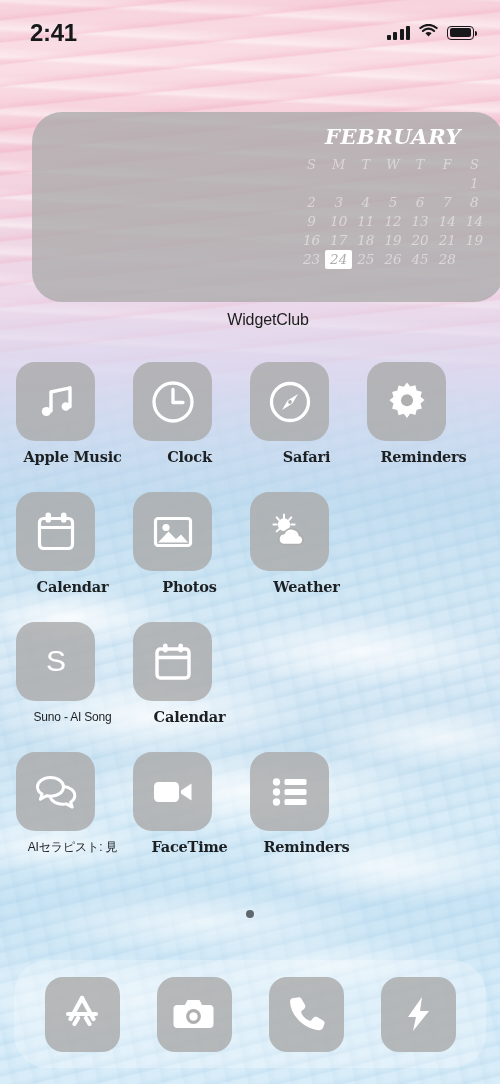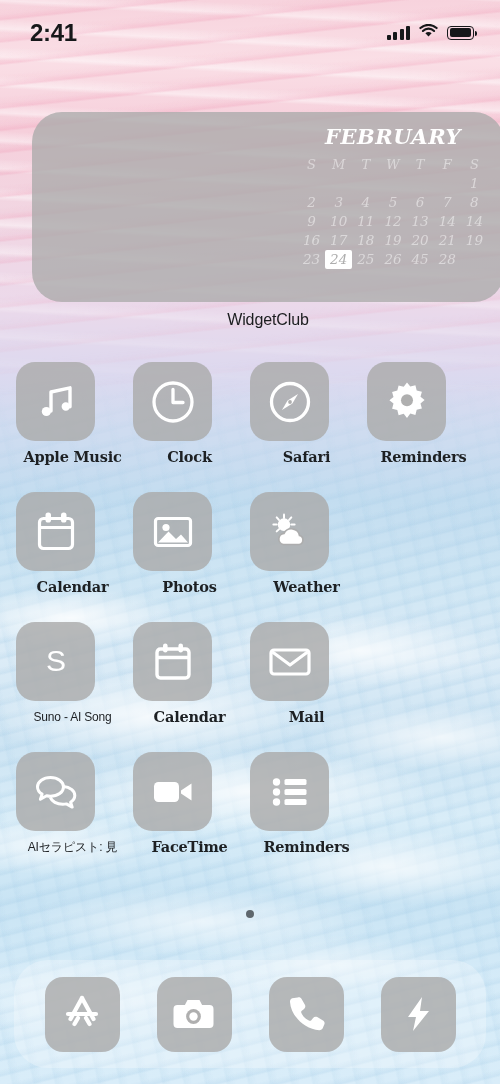--- a/index.html
+++ b/index.html
@@ -416,29 +416,20 @@
           <div class="app-icon">
             <svg width="46" height="46" viewBox="0 0 46 46">
               <rect x="7" y="10" width="32" height="29" rx="3.4" stroke="#ffffff" stroke-width="3.4" fill="none"></rect>
               <path d="M7 18.5h32" stroke="#ffffff" stroke-width="3.4"></path>
               <rect x="13" y="4.5" width="4.6" height="9" rx="2.3" fill="#ffffff"></rect>
               <rect x="28.4" y="4.5" width="4.6" height="9" rx="2.3" fill="#ffffff"></rect>
             </svg>
           </div>
           <div class="app-label slab">Calendar</div>
         </div>
-        <div class="cell">
-          <div class="app-icon">
-            <svg width="48" height="48" viewBox="0 0 48 48">
-              <rect x="5" y="12" width="38" height="24" rx="3" stroke="#ffffff" stroke-width="3.2" fill="none"></rect>
-              <path d="M6.5 14 L24 27 L41.5 14" stroke="#ffffff" stroke-width="3.2" fill="none" stroke-linejoin="round"></path>
-            </svg>
-          </div>
-          <div class="app-label slab">Mail</div>
-        </div>
       </div>
       <div class="row">
         <div class="cell">
           <div class="app-icon">
             <svg width="50" height="50" viewBox="0 0 50 50">
               <path d="M19.5 10.5c7.2 0 13 4.2 13 9.4s-5.8 9.4-13 9.4a17 17 0 0 1-3.9-.5l-6.2 3.4 1.7-5.1c-2.8-1.7-4.6-4.3-4.6-7.2 0-5.2 5.8-9.4 13-9.4z" stroke="#ffffff" stroke-width="3" fill="none" stroke-linejoin="round"></path>
               <path d="M32.5 19.4c6.3.5 11.3 4.4 11.3 9.1 0 2.7-1.6 5.1-4.2 6.8l1.6 4.8-5.8-3.2a16 16 0 0 1-3.6.4c-6 0-11-2.9-12.5-6.9" stroke="#ffffff" stroke-width="3" fill="none" stroke-linejoin="round"></path>
             </svg>
           </div>
           <div class="app-label plain">AIセラピスト: 見</div>

